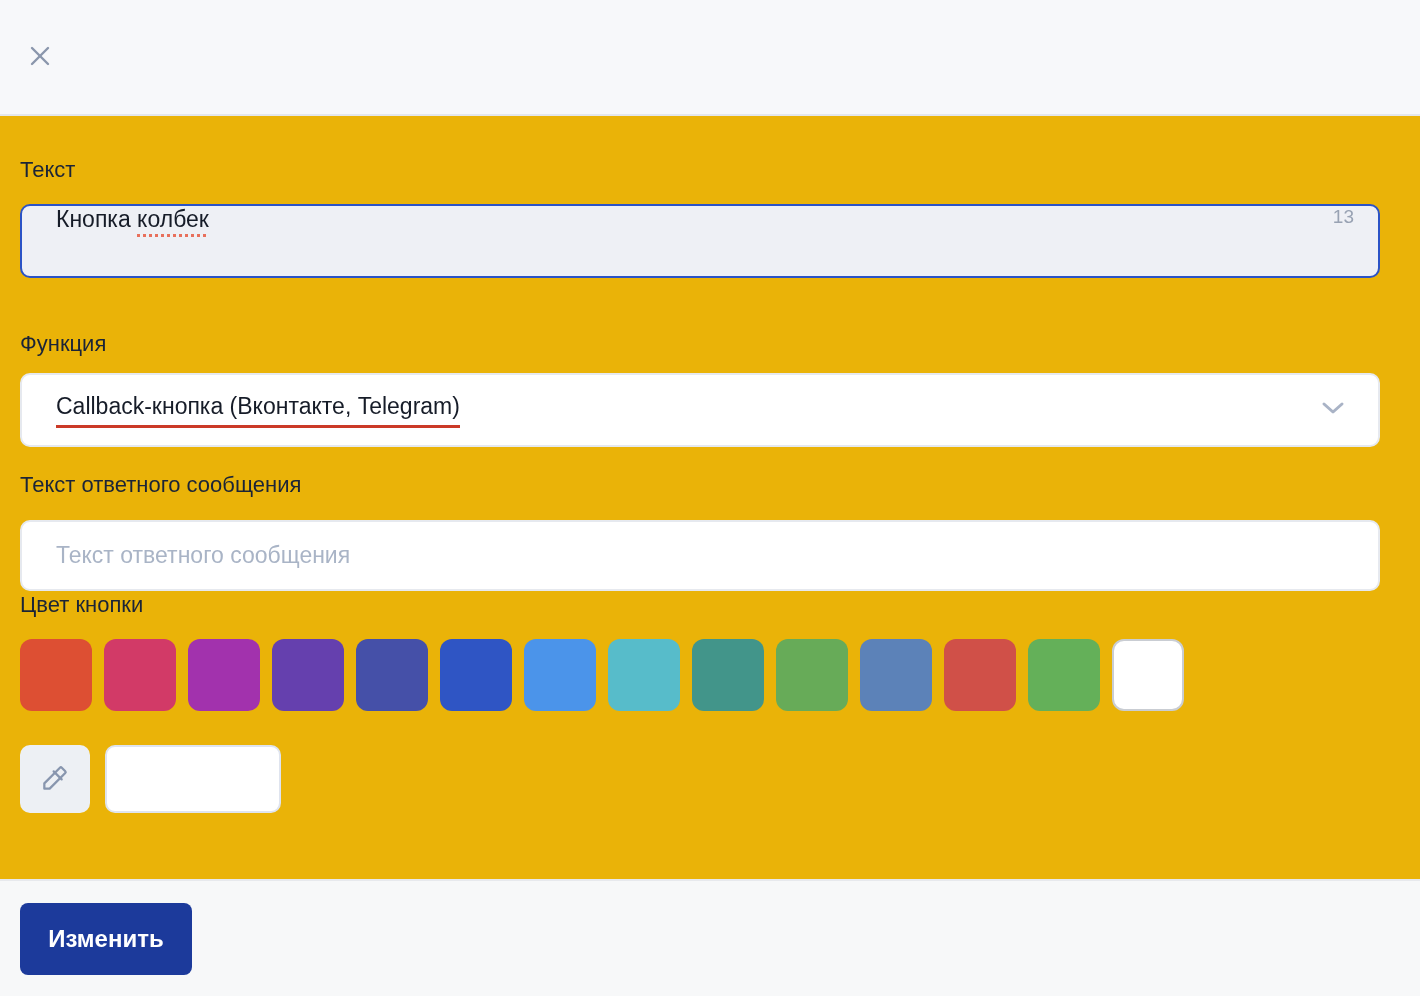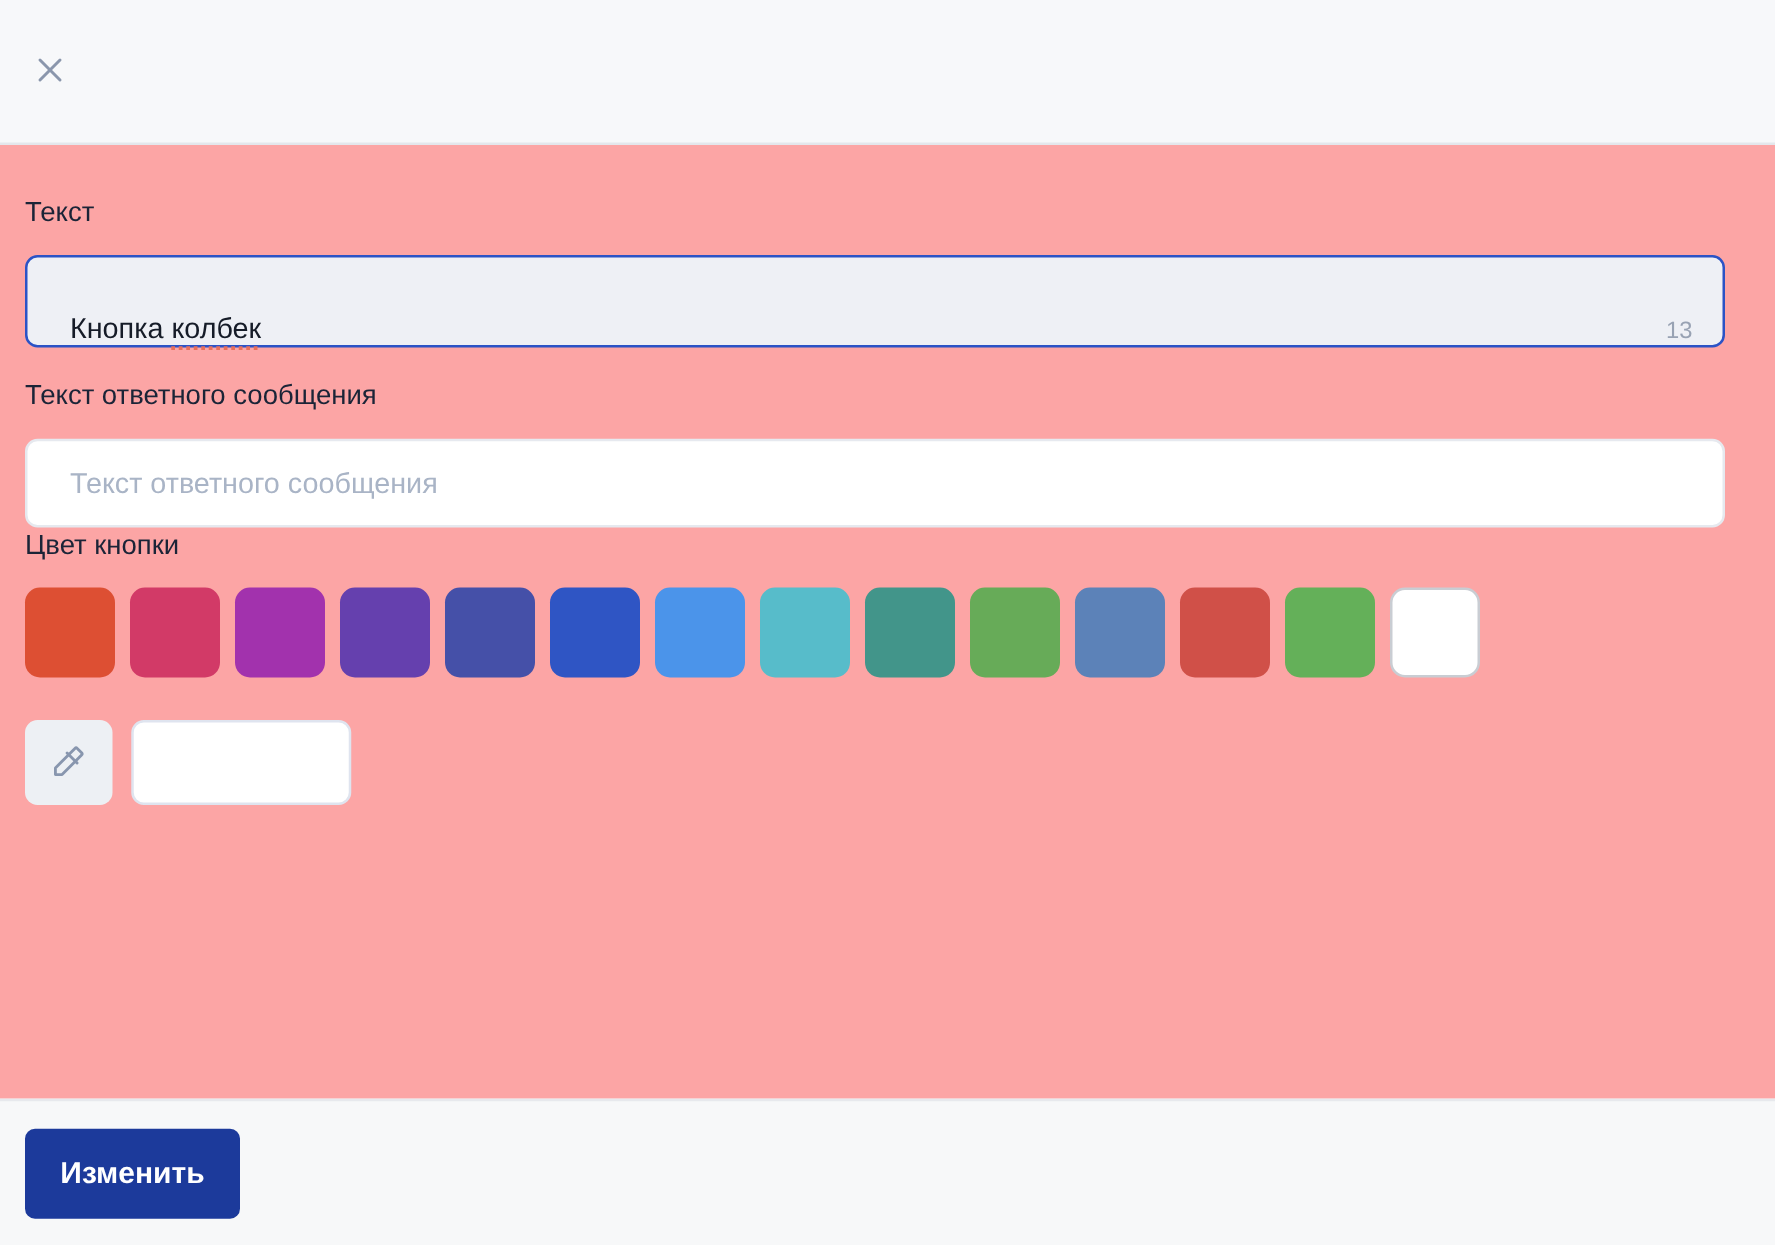--- a/index.html
+++ b/index.html
@@ -25,30 +25,30 @@
   }
   .modal-title { font-size: 27px; font-weight: 600; color: #1b2437; letter-spacing: .2px; }
   .close-btn {
     width: 40px; height: 40px;
     background: transparent; border: none; cursor: pointer;
     display: flex; align-items: center; justify-content: center;
     color: #8a96ac;
   }
 
   
-  .modal-body { flex: 1 1 auto; background: #fca5a5; padding: 40px 24px 0 20px; }
+  .modal-body { flex: 1 1 auto; background: #eab308; padding: 40px 24px 0 20px; }
   .field-label { display: block; font-size: 22px; font-weight: 500; color: #1b2437; line-height: 28px; }
 
   .text-input {
     margin-top: 20px;
     width: 1360px; height: 74px;
     background: #eef0f5;
     border: 2px solid #2b53c6;
     border-radius: 10px;
-    display: flex; align-items: flex-end;
+    display: flex; align-items: flex-start;
     padding: 0 24px 0 34px;
     cursor: text;
   }
   .text-input .input-text { flex: 1 1 auto; font-size: 23px; color: #161c28; font-weight: 500; }
   .misspelled {
     text-decoration: underline dotted #e8705c;
     text-decoration-thickness: 3px;
     text-underline-offset: 7px;
   }
   .char-counter { font-size: 19px; color: #98a2b3; font-weight: 500; }
@@ -154,20 +154,33 @@
   <main class="modal-body">
 
     <div class="field">
       <label class="field-label">Текст</label>
       <div class="text-input">
         <span class="input-text"><span>Кнопка </span><span class="misspelled">колбек</span></span>
         <span class="char-counter">13</span>
       </div>
     </div>
 
+    <div class="field field-function">
+      <label class="field-label">Функция</label>
+      <div class="select-box">
+        <span class="select-text">
+          <span class="error-underline">Callback-кнопка (Вконтакте, Telegram)</span>
+        </span>
+        <span class="chevron">
+          <svg width="26" height="16" viewBox="0 0 26 16" fill="none" stroke="currentColor" stroke-width="3" stroke-linecap="round" stroke-linejoin="round">
+            <polyline points="4,4 13,12 22,4"></polyline>
+          </svg>
+        </span>
+      </div>
+    </div>
 
     <div class="field field-reply">
       <label class="field-label">Текст ответного сообщения</label>
       <input class="reply-input" type="text" placeholder="Текст ответного сообщения" style="">
     </div>
 
     <div class="field field-color">
       <label class="field-label">Цвет кнопки</label>
       <div class="swatches">
           <div class="swatch" title="#dd4f33" style="background: rgb(221, 79, 51);"></div>

